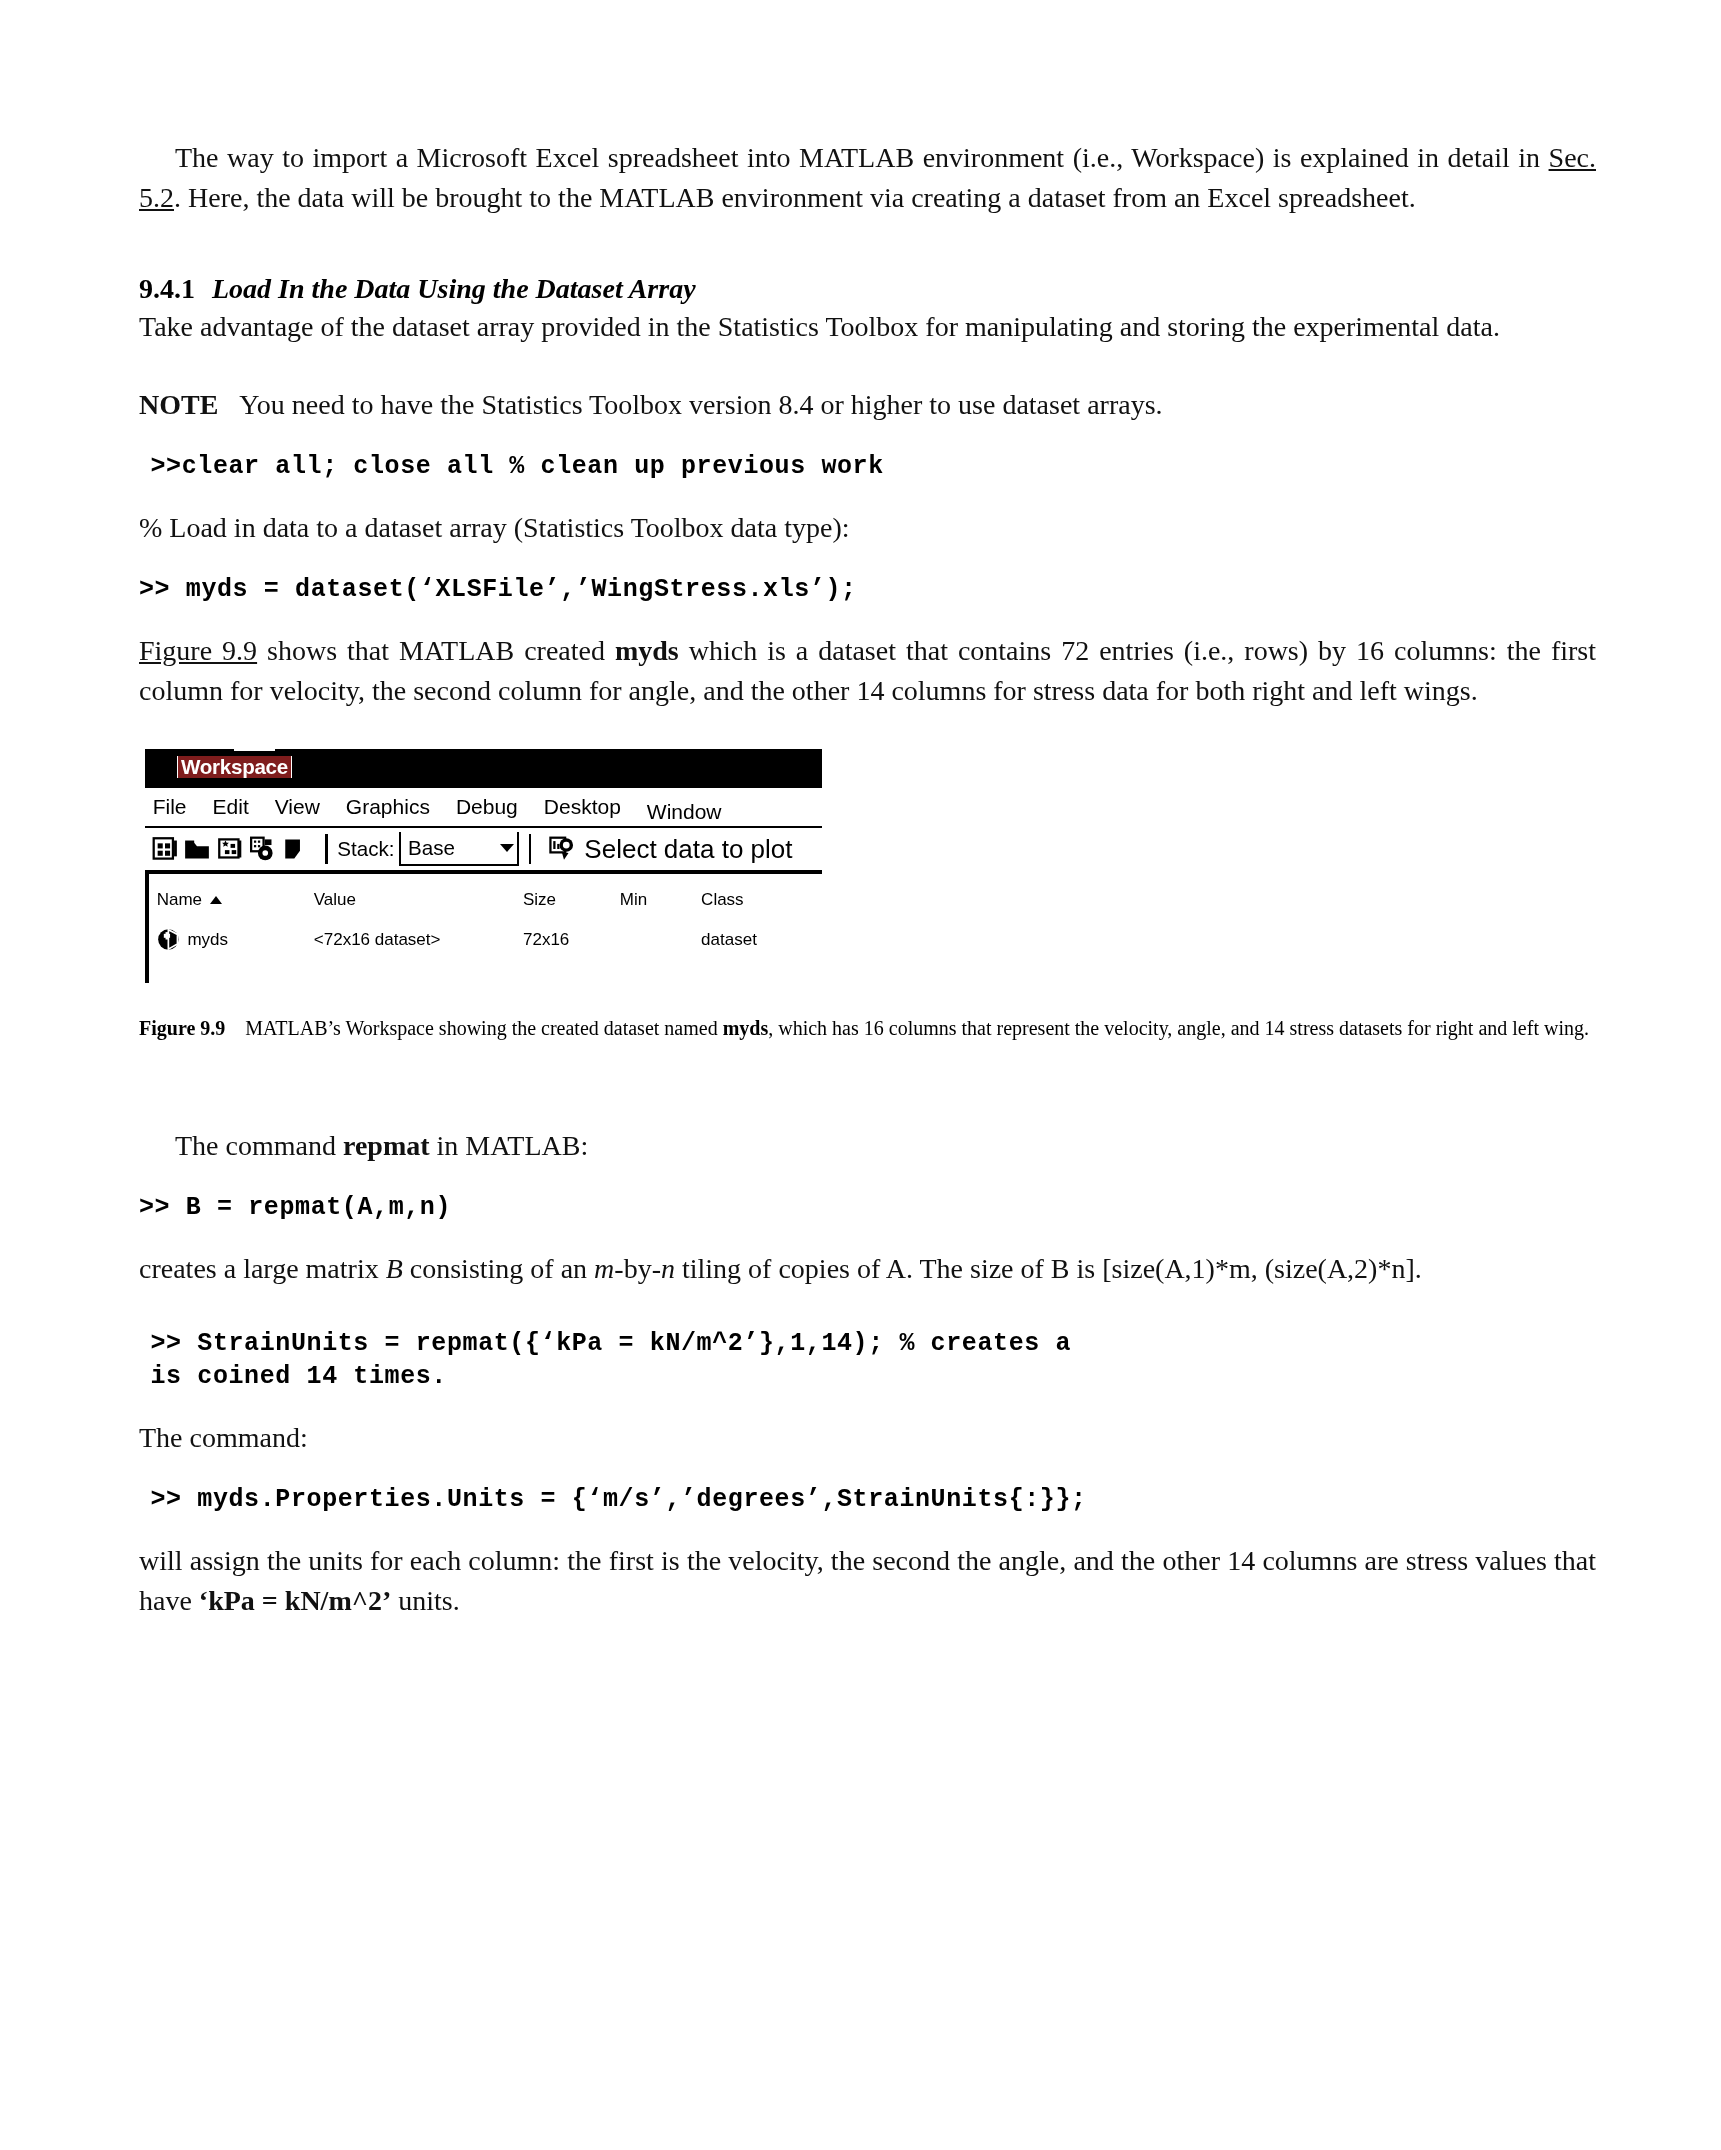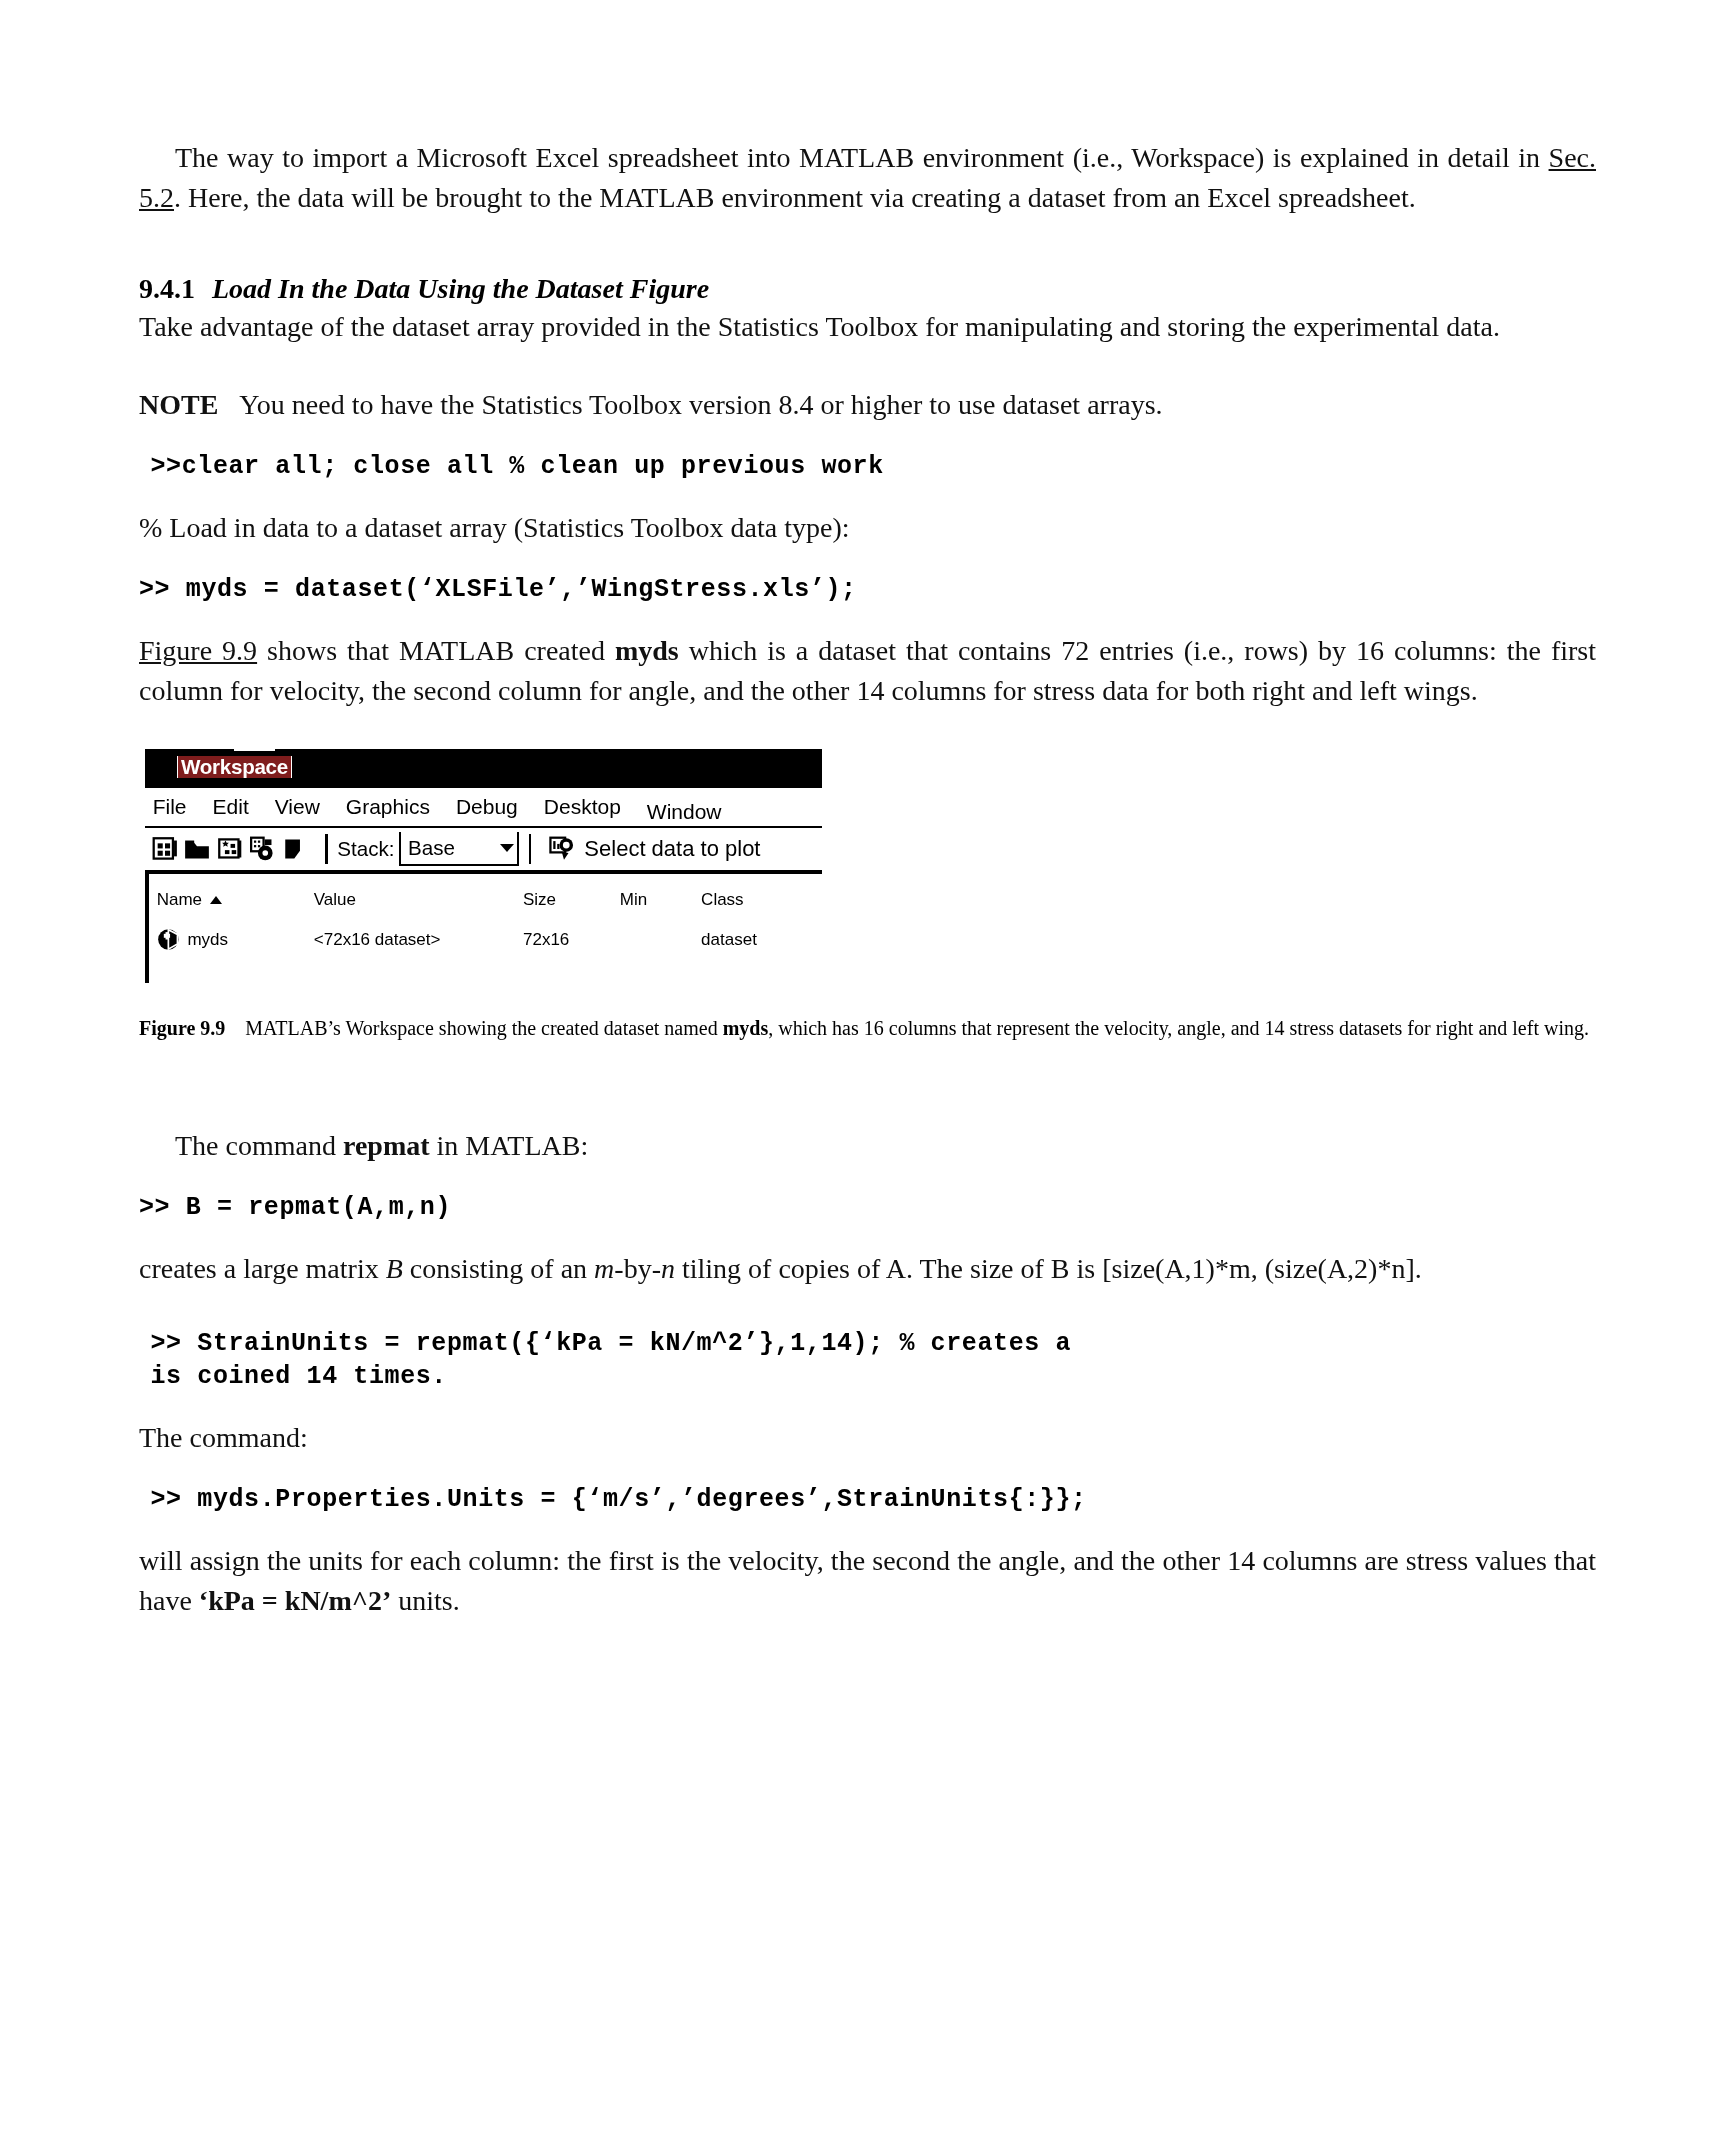--- a/index.html
+++ b/index.html
@@ -202,21 +202,21 @@
     align-items: center;
     margin-left: 8px;
     flex: 0 0 auto;
   }
   .plotbtn .pico {
     width: 30px; height: 26px;
     margin-right: 5.7px;
     position: relative;
   }
   .plotbtn .ptext {
-    font-size: 22px;
+    font-size: 26px;
     white-space: nowrap;
   }
 
   .tablearea {
     border-left: 4px solid #000;
     min-height: 103px;
     padding-top: 5.7px;
   }
   .trow {
     display: flex;
@@ -251,21 +251,21 @@
 </head>
 <body>
 
 <div class="page">
  <div class="content">
 
   <p class="para indent1"><span>The way to import a Microsoft Excel spreadsheet into MATLAB environment (i.e., Workspace) is explained in detail in </span><span class="u">Sec. 5.2</span><span>. Here, the data will be brought to the MATLAB environment via creating a dataset from an Excel spreadsheet.</span></p>
 
   <div class="sp-xl"></div>
 
-  <p class="heading"><span class="num">9.4.1</span><span class="ttl">Load In the Data Using the Dataset Figure</span></p>
+  <p class="heading"><span class="num">9.4.1</span><span class="ttl">Load In the Data Using the Dataset Array</span></p>
 
   <p class="para">Take advantage of the dataset array provided in the Statistics Toolbox for manipulating and storing the experimental data.</p>
 
   <div class="sp-lg"></div>
 
   <p class="para nojust"><span class="b">NOTE</span>&nbsp;&nbsp;&nbsp;<span>You need to have the Statistics Toolbox version 8.4 or higher to use dataset arrays.</span></p>
 
   <div class="sp-md"></div>
 
   <pre class="code ind">&gt;&gt;clear all; close all % clean up previous work</pre>

